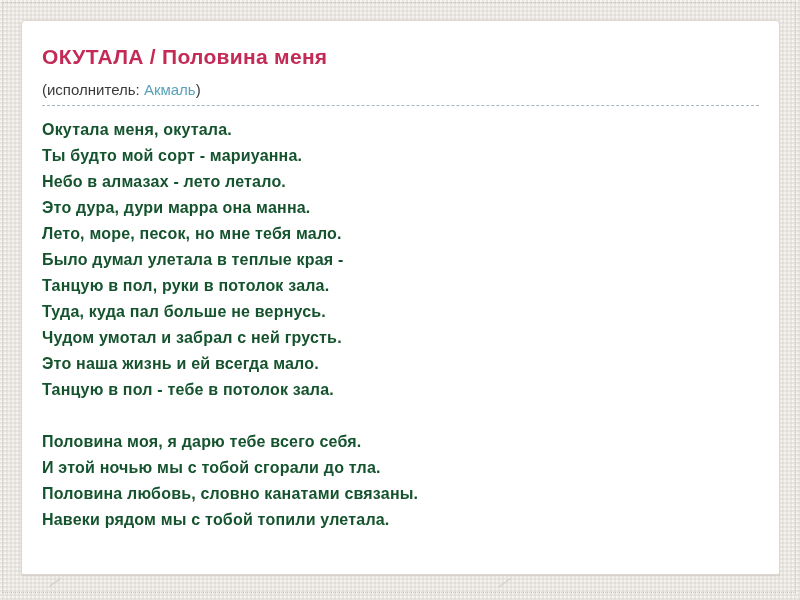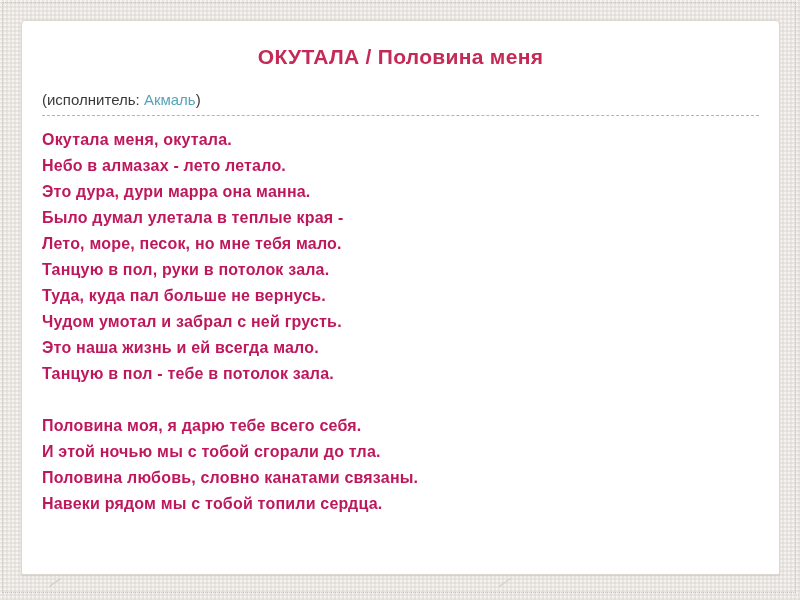--- a/index.html
+++ b/index.html
@@ -41,45 +41,44 @@
     padding: 23px 20px 0 20px;
     z-index: 2;
   }
 
   .page-title {
     font-size: 21px;
     line-height: 26px;
     font-weight: bold;
     letter-spacing: 0.3px;
     color: #c32a56;
-    text-align: center;
   }
 
   .artist-line {
     font-size: 15px;
     line-height: 19px;
     color: #3a3a3a;
     padding-bottom: 6px;
     border-bottom: 1px dashed #a9b6c0;
-    margin-top: 20px;
+    margin-top: 10px;
   }
 
   .artist-link {
     color: #57a3b8;
     text-decoration: none;
     cursor: pointer;
   }
 
   .lyrics {
     margin-top: 11px;
     font-size: 16px;
     font-weight: bold;
     line-height: 26px;
     letter-spacing: 0.2px;
-    color: #be185d;
+    color: #14532d;
   }
 
   .stanza-gap { height: 26px; }
 
   .crease {
     position: absolute;
     width: 14px;
     height: 1px;
     background: #d2ccc3;
     transform: rotate(-35deg);
@@ -93,31 +92,32 @@
 
 <div class="page-frame"></div>
 
 <div class="card">
   <h1 class="page-title">ОКУТАЛА / Половина меня</h1>
   <div class="artist-line">
     <span>(исполнитель: </span><a class="artist-link">Акмаль</a><span>)</span>
   </div>
   <div class="lyrics">
       <div class="lyric-line">Окутала меня, окутала.</div>
+      <div class="lyric-line">Ты будто мой сорт - мариуанна.</div>
       <div class="lyric-line">Небо в алмазах - лето летало.</div>
       <div class="lyric-line">Это дура, дури марра она манна.</div>
+      <div class="lyric-line">Лето, море, песок, но мне тебя мало.</div>
       <div class="lyric-line">Было думал улетала в теплые края -</div>
-      <div class="lyric-line">Лето, море, песок, но мне тебя мало.</div>
       <div class="lyric-line">Танцую в пол, руки в потолок зала.</div>
       <div class="lyric-line">Туда, куда пал больше не вернусь.</div>
       <div class="lyric-line">Чудом умотал и забрал с ней грусть.</div>
       <div class="lyric-line">Это наша жизнь и ей всегда мало.</div>
       <div class="lyric-line">Танцую в пол - тебе в потолок зала.</div>
       <div class="stanza-gap"></div>
       <div class="lyric-line">Половина моя, я дарю тебе всего себя.</div>
       <div class="lyric-line">И этой ночью мы с тобой сгорали до тла.</div>
       <div class="lyric-line">Половина любовь, словно канатами связаны.</div>
-      <div class="lyric-line">Навеки рядом мы с тобой топили сердца.</div>
+      <div class="lyric-line">Навеки рядом мы с тобой топили улетала.</div>
     </div>
 </div>
 
 <div class="crease crease-left"></div>
 <div class="crease crease-right"></div>
 
 </body></html>

